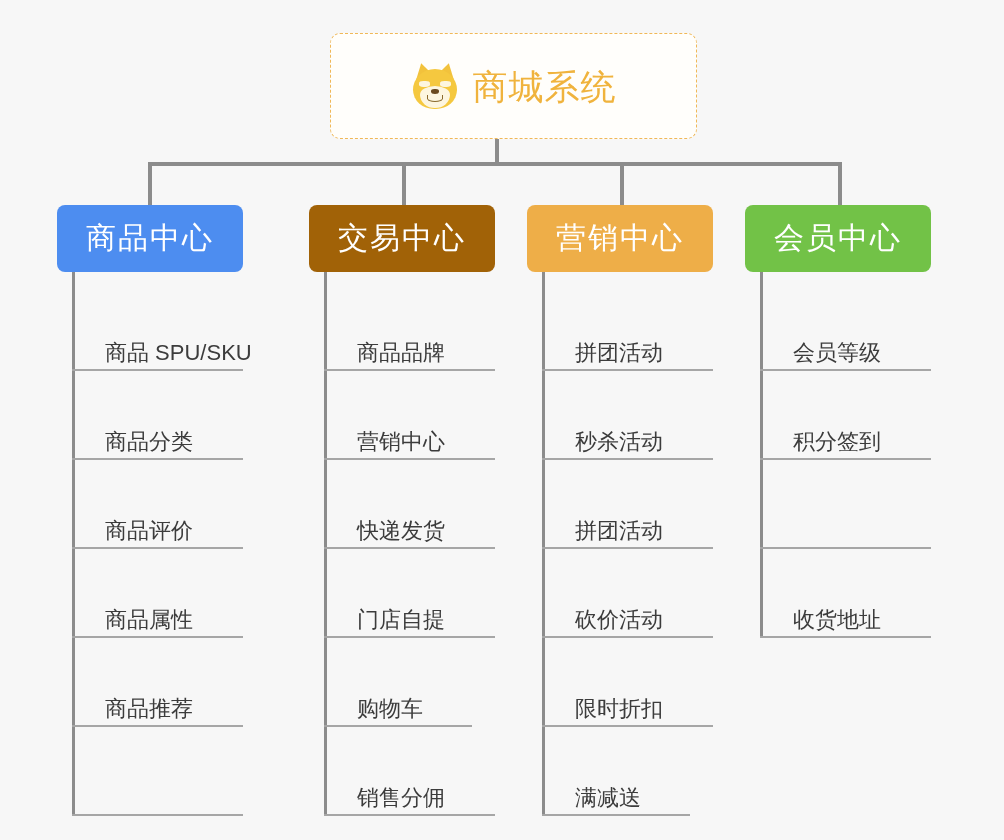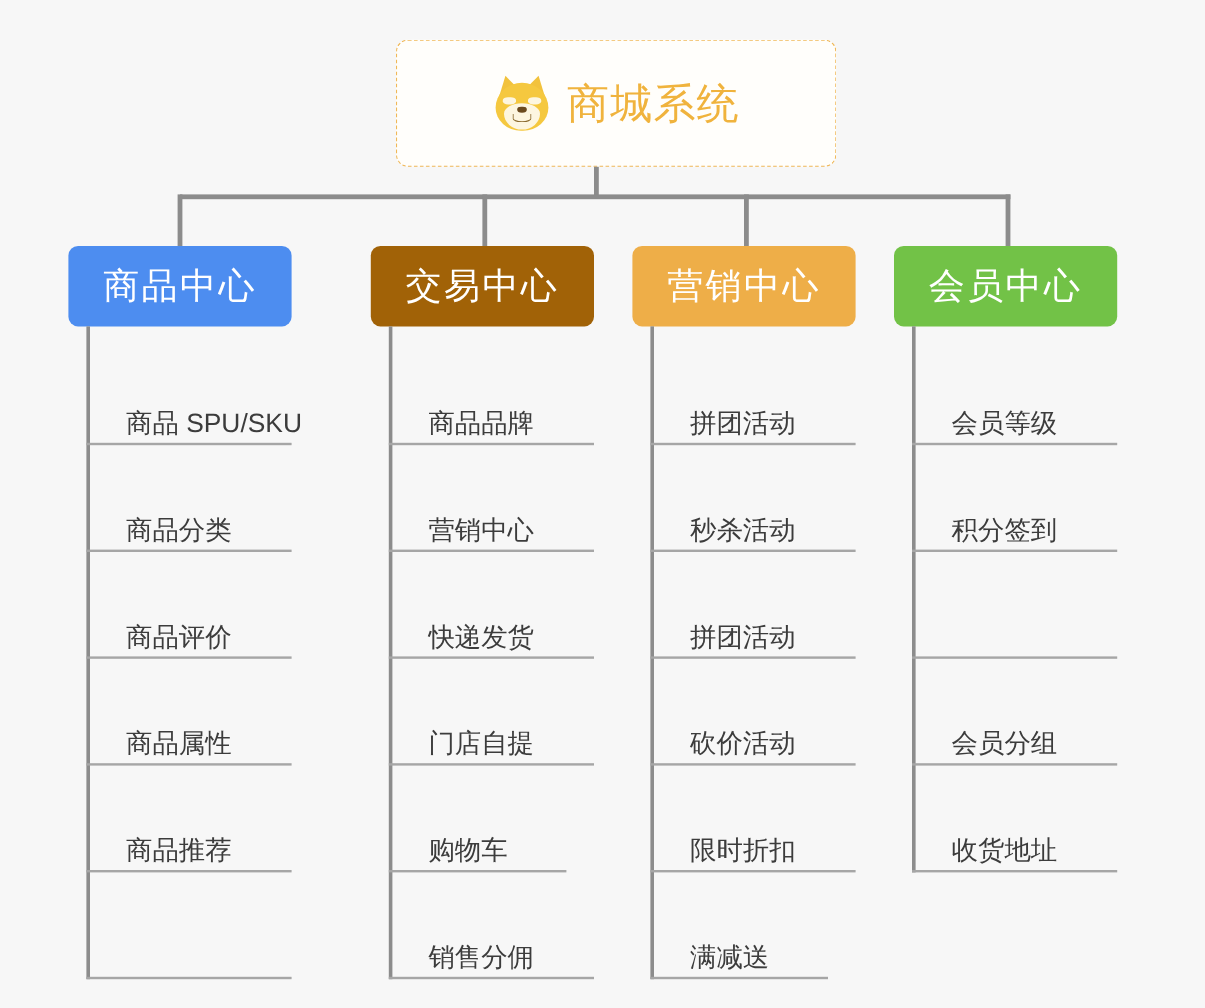--- a/index.html
+++ b/index.html
@@ -299,23 +299,19 @@
         <div class="leaf-underline"></div>
       </div>
       <div class="leaf">
         <div class="leaf-label">积分签到</div>
         <div class="leaf-underline"></div>
       </div>
       <div class="leaf">
         <div class="leaf-underline"></div>
       </div>
       <div class="leaf">
-        <div class="leaf-label">会员分组</div>
-        <div class="leaf-underline"></div>
-      </div>
-      <div class="leaf">
         <div class="leaf-label">收货地址</div>
         <div class="leaf-underline"></div>
       </div>
     </div>
   </div>
 
 </div>
 
 </body></html>

